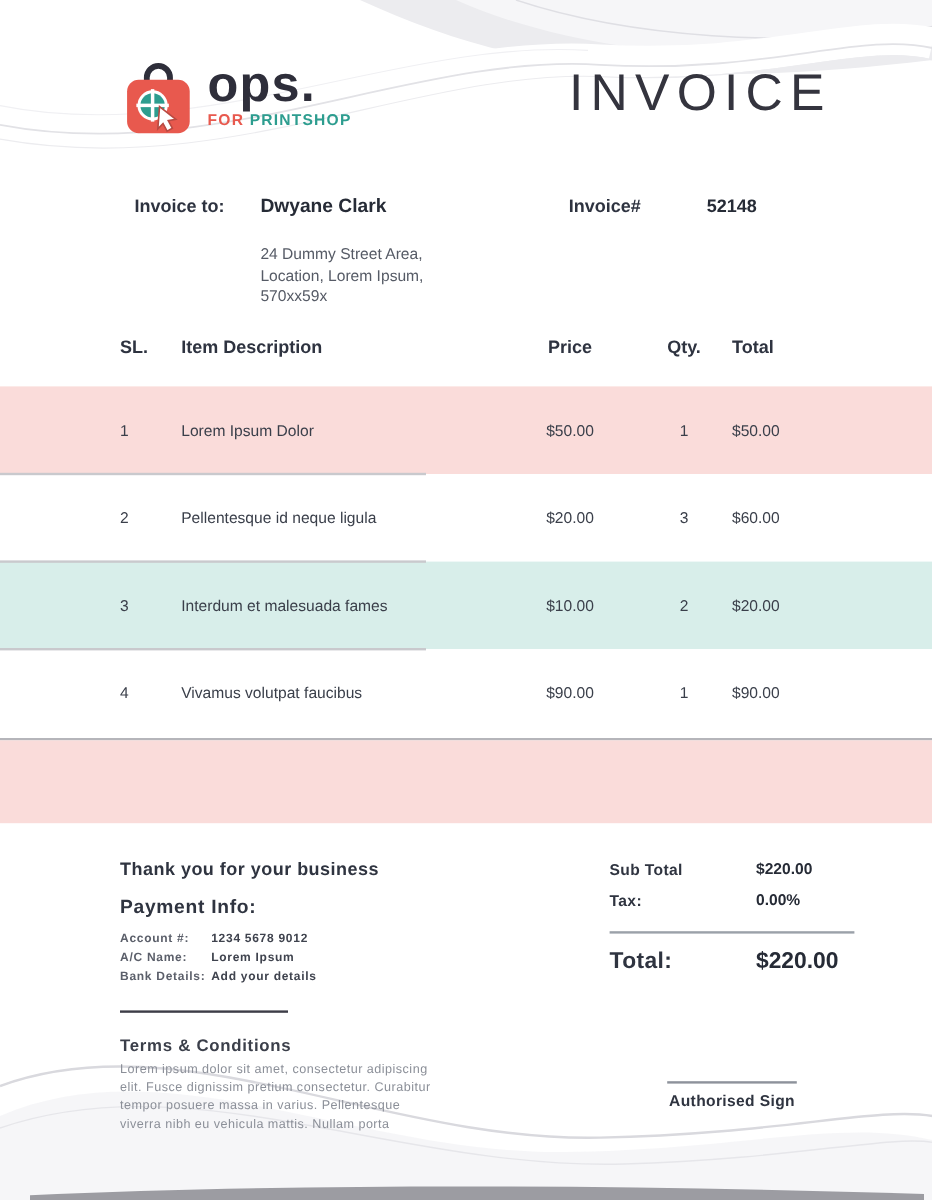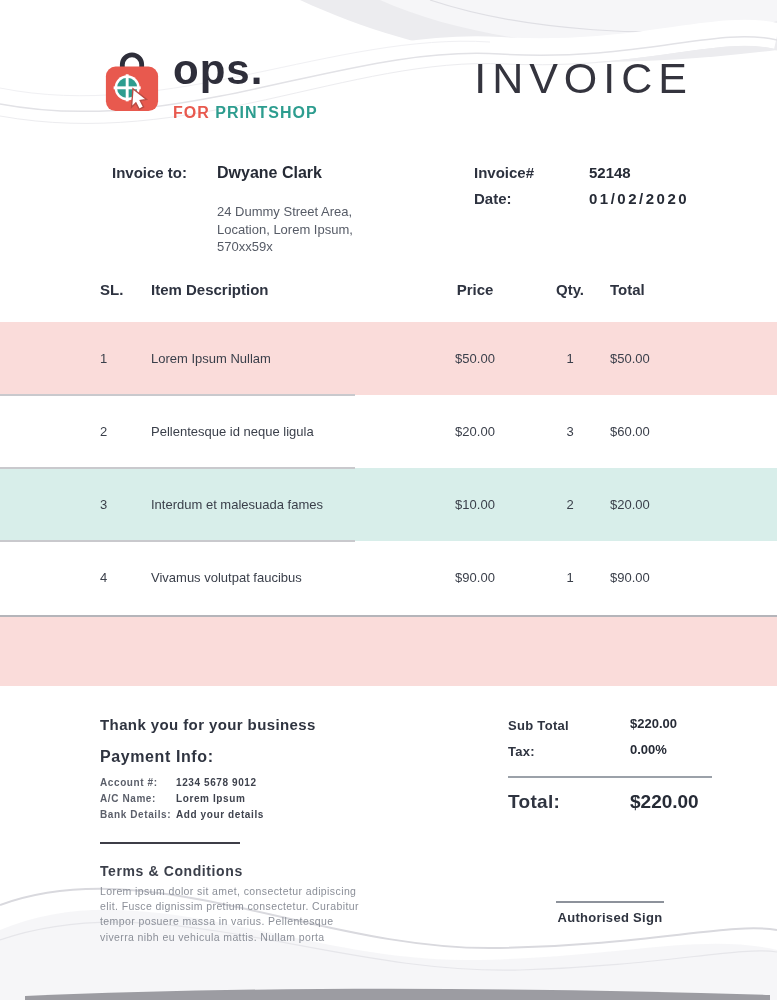--- a/index.html
+++ b/index.html
@@ -7,21 +7,21 @@
   body { width:777px; height:1000px; font-family:"Liberation Sans", sans-serif; }
   .page { position:relative; width:777px; height:1000px; background:#fff; overflow:hidden; }
 
   .wave-top { position:absolute; top:0; left:0; }
   .wave-bottom { position:absolute; bottom:0; left:0; }
 
   
   .logo { position:absolute; left:103px; top:52px; display:flex; gap:12px; align-items:flex-start; }
   .logo-icon { width:58px; height:61px; flex:0 0 auto; }
   .logo-name { font-size:42px; font-weight:800; color:#2e2e3a; line-height:0.85; letter-spacing:1px; }
-  .logo-tagline { font-size:16px; font-weight:700; letter-spacing:1px; margin-top:16px; }
+  .logo-tagline { font-size:13px; font-weight:700; letter-spacing:1px; margin-top:4px; }
   .tag-for { color:#e8594e; }
   .tag-shop { color:#2d9d8f; }
   .doc-title { position:absolute; right:84px; top:54px; font-size:43px; font-weight:400; letter-spacing:6px; color:#34343e; }
 
   
   .invoice-to { position:absolute; left:112px; top:164px; display:flex; gap:30px; }
   .invoice-to-label { font-size:15px; font-weight:700; color:#2e3340; }
   .invoice-to-name { font-size:16px; font-weight:700; color:#262b36; margin-bottom:21px; }
   .addr-line { font-size:13px; color:#565b66; line-height:1.35; }
 
@@ -119,38 +119,34 @@
       <div class="addr-line">Location, Lorem Ipsum,</div>
       <div class="addr-line">570xx59x</div>
     </div>
   </div>
 
   <div class="meta">
     <div class="meta-row">
       <div class="meta-label">Invoice#</div>
       <div class="meta-value">52148</div>
     </div>
-    <div class="meta-row">
-      <div class="meta-label">Date:</div>
-      <div class="meta-value date">01/02/2020</div>
-    </div>
   </div>
 
   <div class="table-head">
     <div class="c-sl">SL.</div>
     <div class="c-desc">Item Description</div>
     <div class="c-price">Price</div>
     <div class="c-qty">Qty.</div>
     <div class="c-total">Total</div>
   </div>
 
   <div class="rows">
     <div class="row" style="background: rgb(250, 220, 218);">
       <div class="c-sl">1</div>
-      <div class="c-desc">Lorem Ipsum Nullam</div>
+      <div class="c-desc">Lorem Ipsum Dolor</div>
       <div class="c-price">$50.00</div>
       <div class="c-qty">1</div>
       <div class="c-total">$50.00</div>
     </div>
     <div class="row" style="background: rgb(255, 255, 255);">
       <div class="c-sl">2</div>
       <div class="c-desc">Pellentesque id neque ligula</div>
       <div class="c-price">$20.00</div>
       <div class="c-qty">3</div>
       <div class="c-total">$60.00</div>

